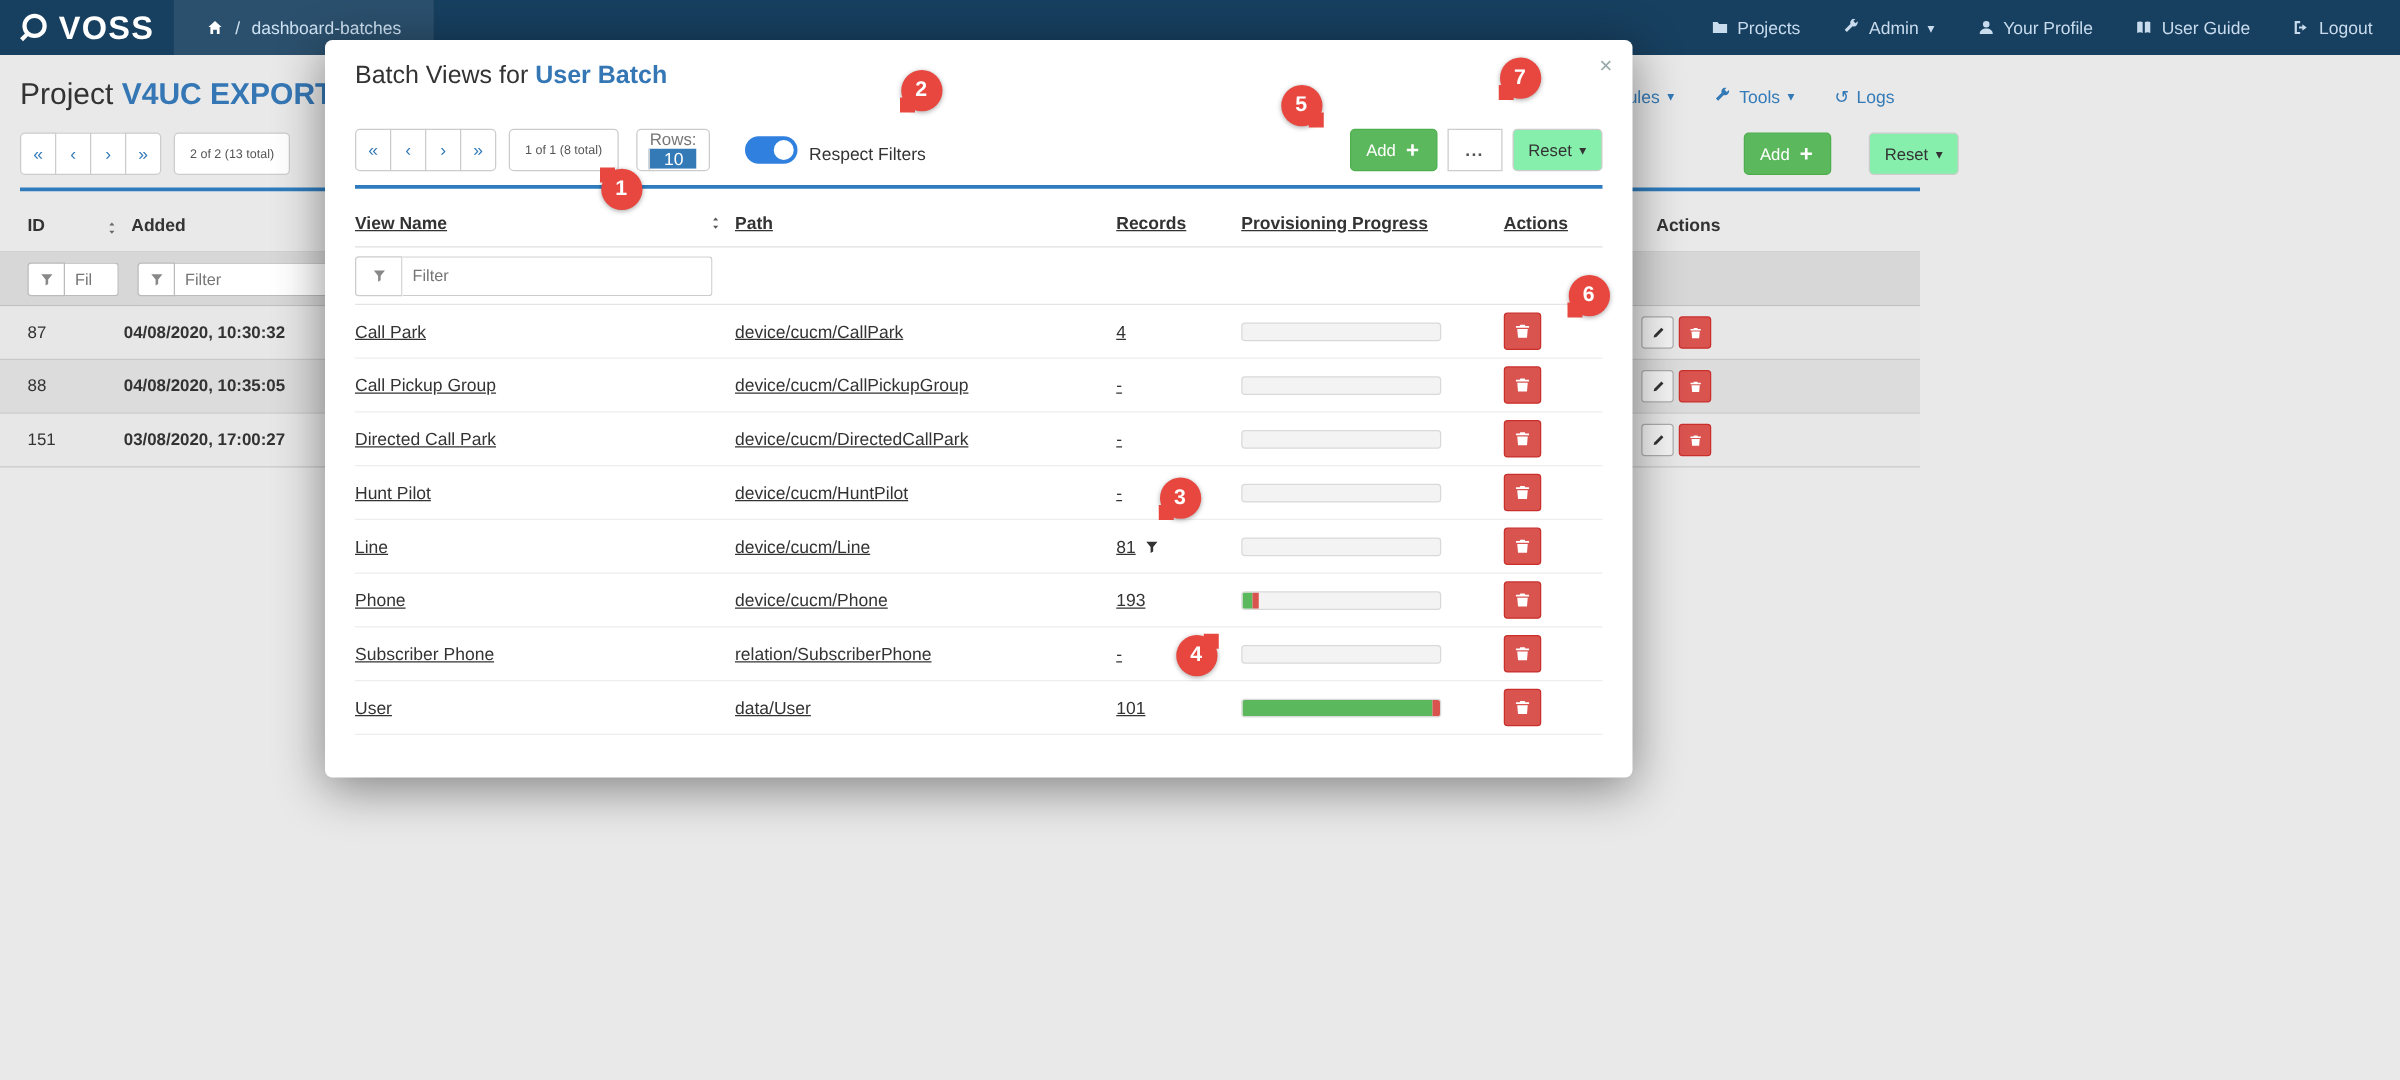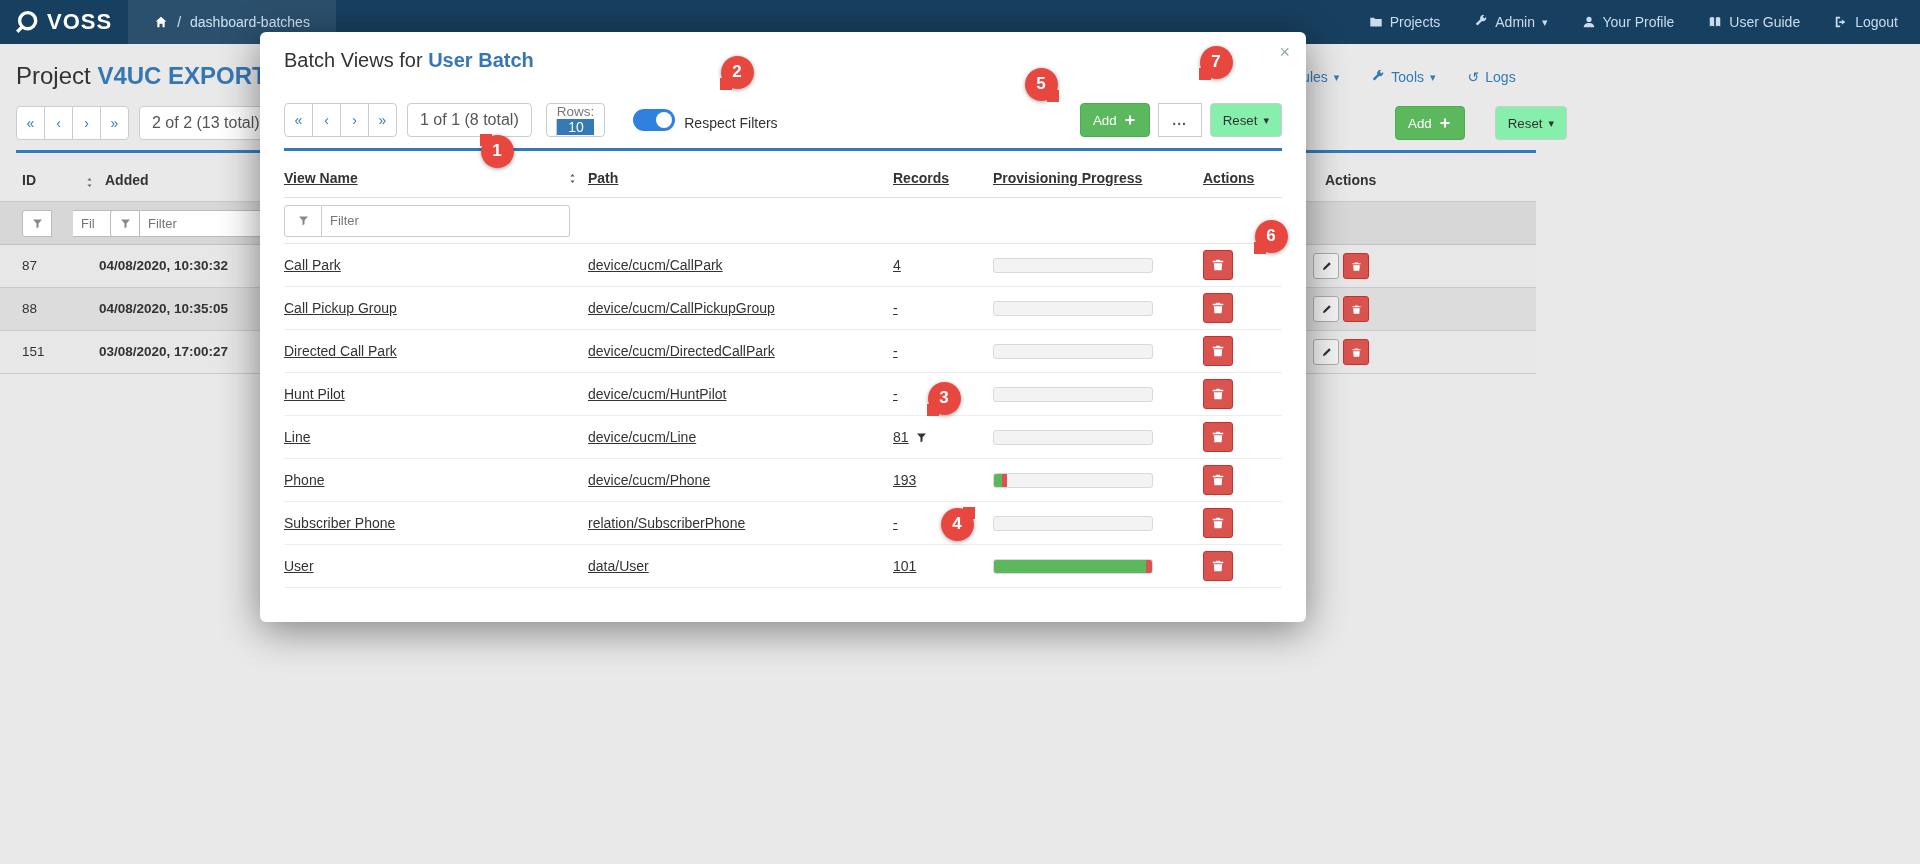--- a/index.html
+++ b/index.html
@@ -3,36 +3,36 @@
 <meta charset="utf-8">
 <style>
   * { margin:0; padding:0; box-sizing:border-box; }
   html,body { width:1920px; height:864px; }
   body { position:relative; background:#e9e9e9; font-family:"Liberation Sans",sans-serif; font-size:14px; color:#333; overflow:hidden; }
   .icon { width:14px; height:14px; display:inline-block; vertical-align:middle; }
   .icon.sm { width:11px; height:11px; }
 
   
   .navbar { position:absolute; top:0; left:0; right:0; height:44px; background:#173f5f; display:flex; align-items:center; color:#fff; z-index:5; }
-  .brand { display:flex; align-items:center; gap:7px; padding:0 16px 0 14px; font-size:22px; font-weight:bold; letter-spacing:1px; cursor:pointer; }
+  .brand { display:flex; align-items:center; gap:7px; padding:0 16px 0 14px; font-size:26px; font-weight:bold; letter-spacing:1px; cursor:pointer; }
   .crumb { height:44px; display:flex; align-items:center; gap:9px; padding:0 26px; background:rgba(255,255,255,.09); color:#cfe2f3; cursor:pointer; }
   .nav-right { margin-left:auto; display:flex; align-items:center; gap:34px; padding-right:22px; color:#c9dcee; }
   .nav-item { display:flex; align-items:center; gap:7px; cursor:pointer; }
   .caret { font-size:11px; }
 
   
   .page-title { position:absolute; top:62px; left:16px; font-size:24px; color:#333; white-space:nowrap; }
   .page-title .tname { color:#3577b5; font-weight:bold; }
 
   .btn { display:inline-flex; align-items:center; justify-content:center; border:1px solid #ccc; background:#fff; color:#337ab7; height:34px; cursor:pointer; font-size:14px; }
   .pager { display:flex; }
   .pager .btn { width:29px; margin-left:-1px; }
   .pager .btn:first-child { border-radius:4px 0 0 4px; margin-left:0; }
   .pager .btn:last-child { border-radius:0 4px 4px 0; }
-  .statusbox { height:34px; display:inline-flex; align-items:center; border:1px solid #ccc; border-radius:4px; background:#fff; padding:0 12px; color:#555; font-size:16px; }
+  .statusbox { height:34px; display:inline-flex; align-items:center; border:1px solid #ccc; border-radius:4px; background:#fff; padding:0 12px; color:#555; font-size:10px; }
 
   .pg-toolbar { position:absolute; top:106px; left:16px; display:flex; }
   .pg-toolbar .statusbox { margin-left:10px; }
 
   .top-links { position:absolute; top:69px; left:1292px; display:flex; gap:32px; color:#337ab7; white-space:nowrap; }
   .top-links .nav-link { display:flex; align-items:center; gap:6px; cursor:pointer; }
 
   .pg-actions { position:absolute; top:106px; left:1395px; display:flex; gap:30px; }
   .btn-green { background:#5cb85c; border:1px solid #4cae4c; color:#fff; border-radius:4px; padding:0 12px; display:inline-flex; gap:6px; align-items:center; height:34px; cursor:pointer; }
   .btn-white { border:1px solid #ccc; background:#86efac; color:#333; border-radius:4px; padding:0 12px; display:inline-flex; gap:6px; align-items:center; height:34px; cursor:pointer; }
@@ -212,21 +212,21 @@
   <span class="h-actions">Actions</span>
 </div>
 
 <div class="bg-filter">
   <div class="igroup" style="left:22px">
     <button class="fbtn">
         <svg class="icon sm" viewBox="0 0 16 16" fill="currentColor">
           <path d="M1.5 2h13l-5 6v5.5l-3 1.5V8z"></path>
         </svg>
       </button>
-    <input class="finput" style="width: 43px; margin-left: 21px;" placeholder="Fil">
+    <input class="finput" style="width: 43px;" placeholder="Fil">
   </div>
   <div class="igroup" style="left:110px">
     <button class="fbtn">
         <svg class="icon sm" viewBox="0 0 16 16" fill="currentColor">
           <path d="M1.5 2h13l-5 6v5.5l-3 1.5V8z"></path>
         </svg>
       </button>
     <input class="finput" style="width: 130px;" placeholder="Filter">
   </div>
 </div>

